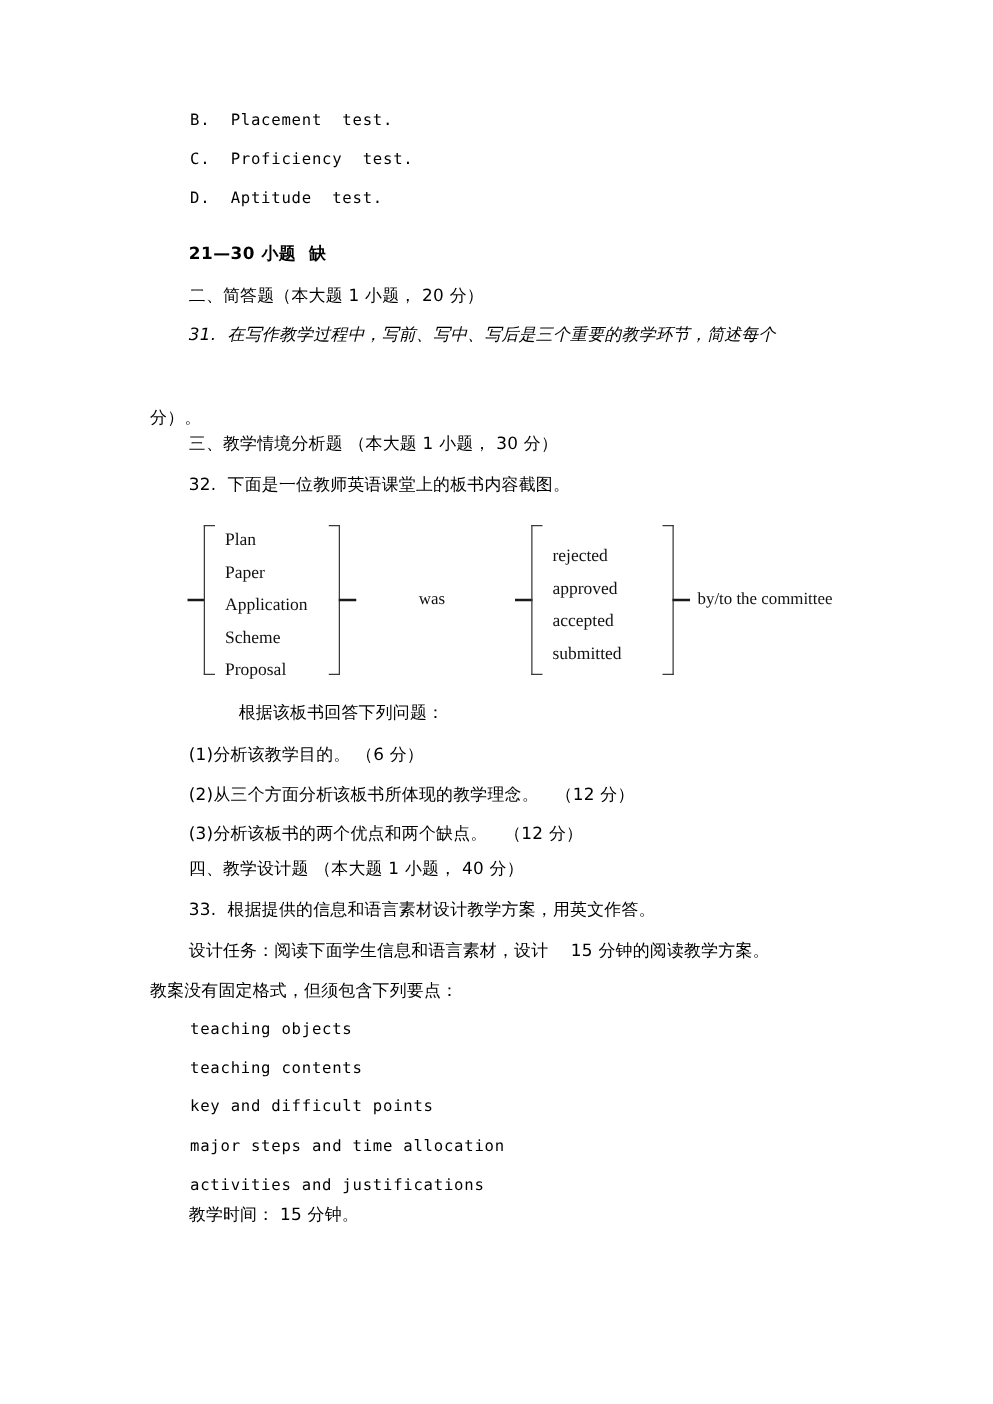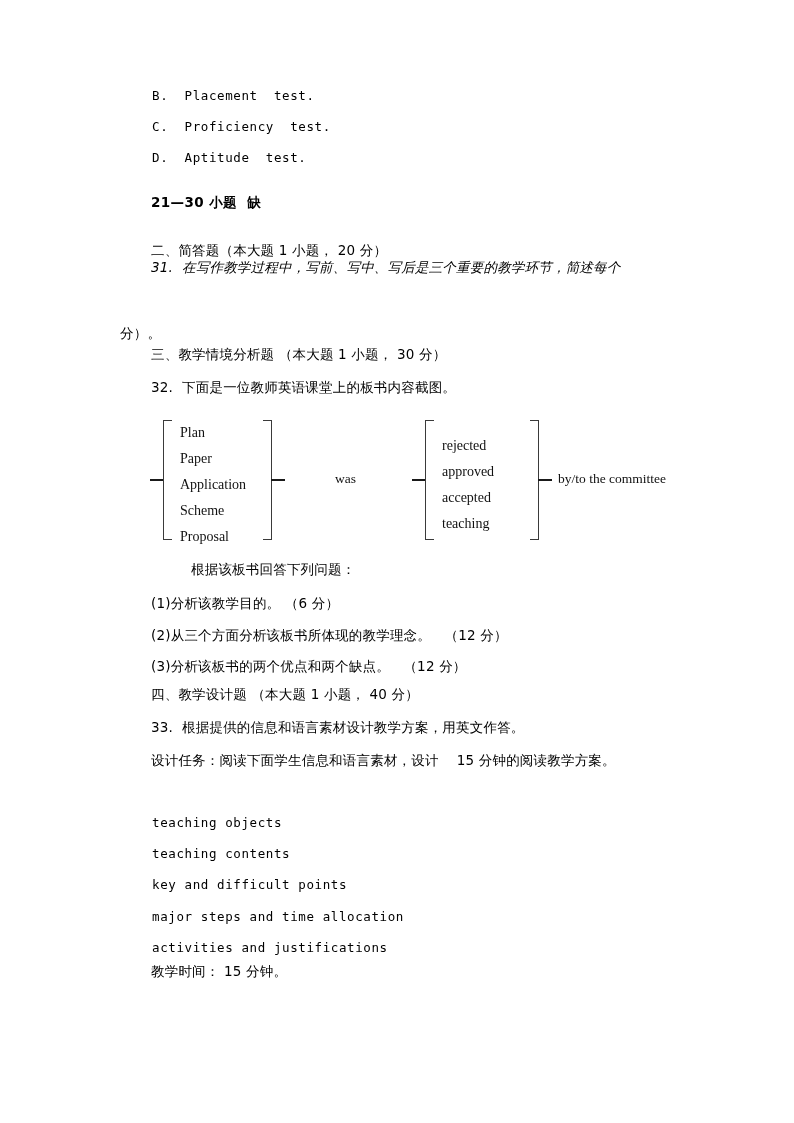--- a/index.html
+++ b/index.html
@@ -114,21 +114,21 @@
 <body>
 
 <div class="page">
 
   <div class="blk mono" style="left:152px; top:88px;">B.  Placement  test.</div>
   <div class="blk mono" style="left:152px; top:119px;">C.  Proficiency  test.</div>
   <div class="blk mono" style="left:152px; top:150px;">D.  Aptitude  test.</div>
 
   <div class="blk cjk-bold" style="left:151px; top:194px;">21—30 小题  缺</div>
 
-  <div class="blk cjk" style="left:151px; top:242px;text-align:right;">二、简答题（本大题 1 小题， 20 分）</div>
+  <div class="blk cjk" style="left:151px; top:228px;text-align:right;">二、简答题（本大题 1 小题， 20 分）</div>
 
   <div class="blk cjk" style="left:151px; top:259px;font-style:italic;">31.  在写作教学过程中，写前、写中、写后是三个重要的教学环节，简述每个</div>
   <div class="blk cjk" style="left:120px; top:325px;">分）。</div>
 
   <div class="blk cjk" style="left:151px; top:346px;">三、教学情境分析题 （本大题 1 小题， 30 分）</div>
   <div class="blk cjk" style="left:151px; top:379px;">32.  下面是一位教师英语课堂上的板书内容截图。</div>
 
   <div id="board-diagram">
 
     <div class="grp" style="left:0px; width:135px;">
@@ -149,35 +149,36 @@
 
     <div class="grp" style="left:262px; width:140px;">
       <div class="stub" style="left:0px; width:14px;"></div>
       <div class="brk left" style="left:13px;"></div>
       <div class="brk right" style="left:118px;"></div>
       <div class="stub" style="left:126px; width:14px;"></div>
       <div class="items" style="left:30px; top:25px;">
         <div class="it">rejected</div>
         <div class="it">approved</div>
         <div class="it">accepted</div>
-        <div class="it">teaching</div>
+        <div class="it">submitted</div>
       </div>
     </div>
 
     <div class="midword" style="left:408px;">by/to the committee</div>
   </div>
 
   <div class="blk cjk" style="left:151px; top:561px;margin-left:40px;">根据该板书回答下列问题：</div>
   <div class="blk cjk" style="left:151px; top:595px;">(1)分析该教学目的。 （6 分）</div>
   <div class="blk cjk" style="left:151px; top:627px;">(2)从三个方面分析该板书所体现的教学理念。   （12 分）</div>
   <div class="blk cjk" style="left:151px; top:658px;">(3)分析该板书的两个优点和两个缺点。   （12 分）</div>
 
   <div class="blk cjk" style="left:151px; top:686px;">四、教学设计题 （本大题 1 小题， 40 分）</div>
   <div class="blk cjk" style="left:151px; top:719px;">33.  根据提供的信息和语言素材设计教学方案，用英文作答。</div>
   <div class="blk cjk" style="left:151px; top:752px;">设计任务：阅读下面学生信息和语言素材，设计    15 分钟的阅读教学方案。</div>
+  <div class="blk cjk" style="left:120px; top:784px;">教案没有固定格式，但须包含下列要点：</div>
 
   <div class="blk mono" style="left:152px; top:815px;">teaching objects</div>
   <div class="blk mono" style="left:152px; top:846px;">teaching contents</div>
   <div class="blk mono" style="left:152px; top:877px;">key and difficult points</div>
   <div class="blk mono" style="left:152px; top:909px;">major steps and time allocation</div>
   <div class="blk mono" style="left:152px; top:940px;">activities and justifications</div>
 
   <div class="blk cjk" style="left:151px; top:963px;">教学时间： 15 分钟。</div>
 
 </div>

